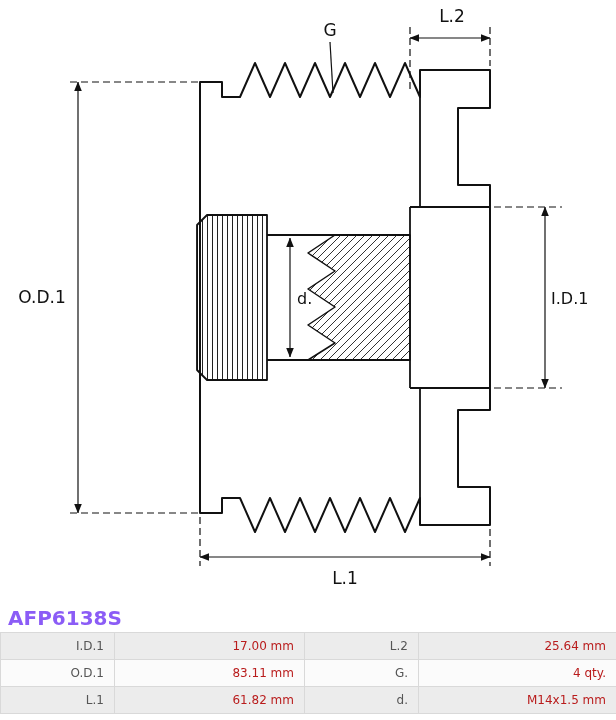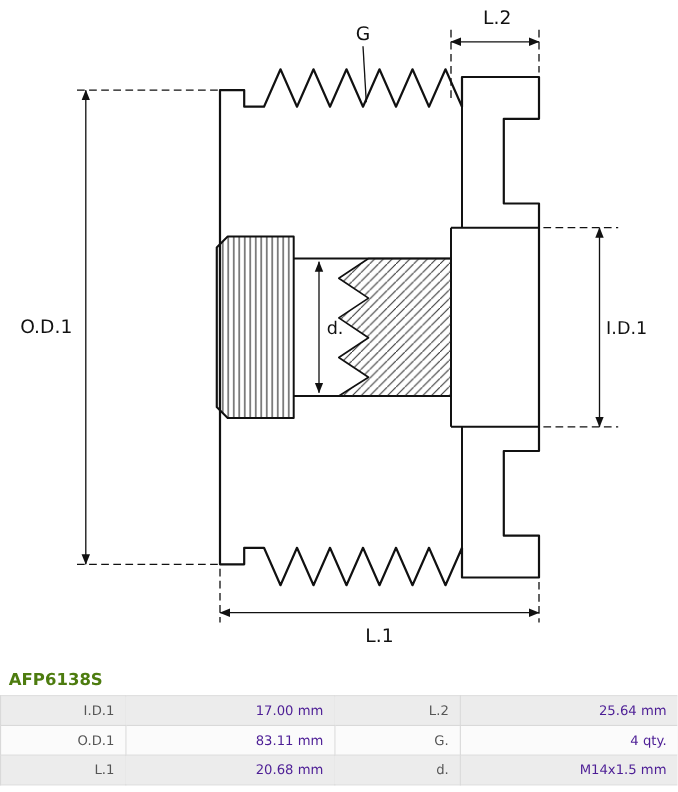--- a/index.html
+++ b/index.html
@@ -3,26 +3,26 @@
 <meta charset="utf-8">
 <style>
   html,body{margin:0;padding:0;background:#ffffff;}
   .page{
     width:616px;height:720px;background:#ffffff;overflow:hidden;
     font-family:"DejaVu Sans","Liberation Sans",sans-serif;
   }
   .diagram-wrap{width:616px;height:606px;}
   svg text{font-family:"DejaVu Sans","Liberation Sans",sans-serif;fill:#111;}
   .part-number{
-    color:#4d7c0f;font-weight:bold;font-size:15px;
+    color:#8b5cf6;font-weight:bold;font-size:20px;
     padding:3px 0 5px 8px;line-height:18px;
   }
   table.spec{width:616px;border-collapse:collapse;table-layout:fixed;}
   table.spec td{
-    border:1px solid #d9d9d9;font-size:12px;color:#4c1d95;
+    border:1px solid #d9d9d9;font-size:12px;color:#b91c1c;
     text-align:right;padding:6px 10px 6px 4px;height:14px;
     white-space:nowrap;overflow:hidden;
   }
   table.spec tr:nth-child(odd) td{background:#ececec;}
   table.spec tr:nth-child(even) td{background:#fbfbfb;}
   table.spec td.lbl{color:#555;}
 </style>
 </head>
 <body>
 
@@ -119,20 +119,20 @@
         <td class="val">25.64 mm</td>
       </tr>
       <tr>
         <td class="lbl">O.D.1</td>
         <td class="val">83.11 mm</td>
         <td class="lbl">G.</td>
         <td class="val">4 qty.</td>
       </tr>
       <tr>
         <td class="lbl">L.1</td>
-        <td class="val">20.68 mm</td>
+        <td class="val">61.82 mm</td>
         <td class="lbl">d.</td>
         <td class="val">M14x1.5 mm</td>
       </tr>
     </tbody>
   </table>
 
 </div>
 
 </body></html>

